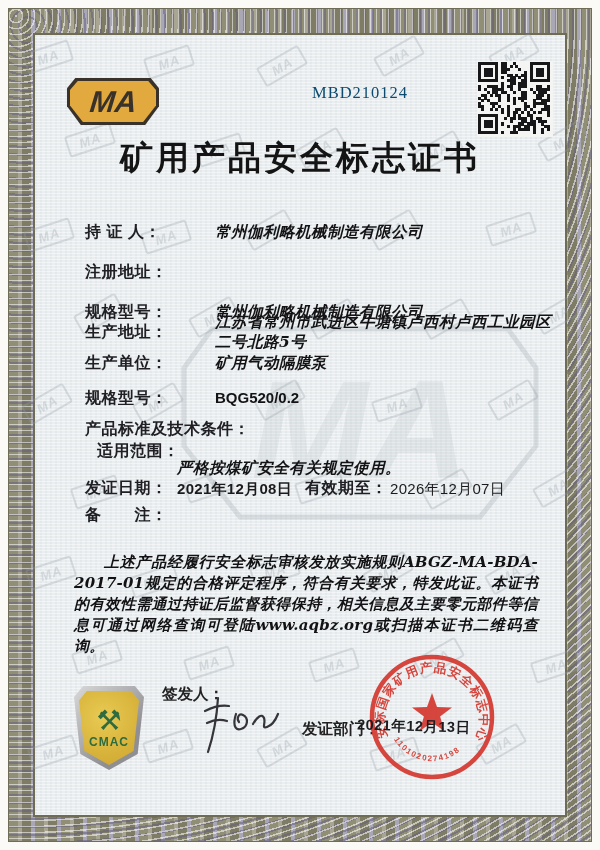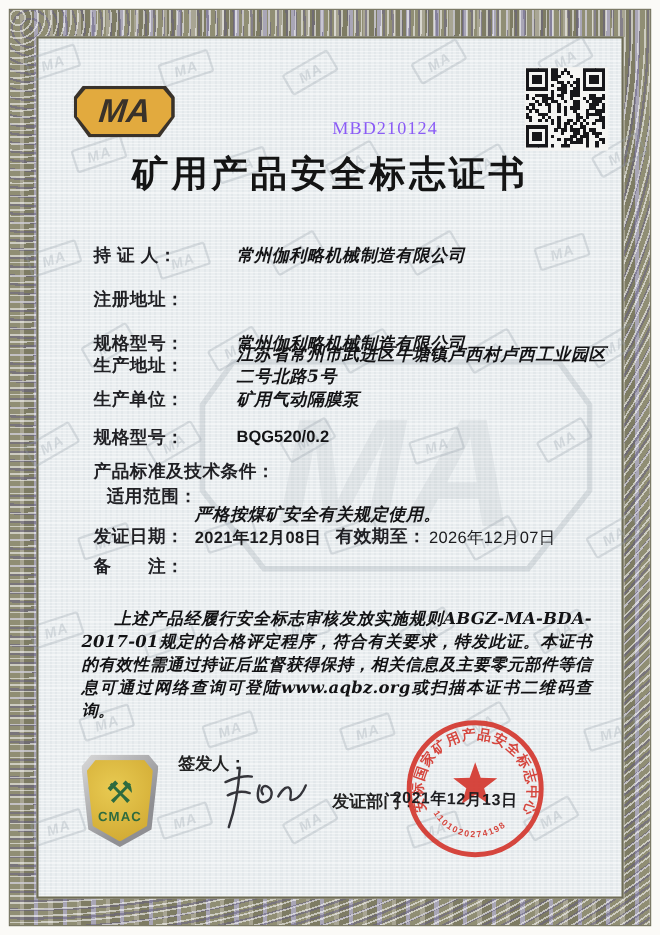--- a/index.html
+++ b/index.html
@@ -33,21 +33,21 @@
   
   .ma-logo{left:67px;top:78px;width:92px;height:47px;}
   .ma-outer{position:absolute;inset:0;background:#39322a;
     clip-path:polygon(9% 0,91% 0,100% 22%,100% 60%,85% 100%,15% 100%,0 60%,0 22%);}
   .ma-inner{position:absolute;inset:3px;background:var(--ma-yellow,#e2aa3e);
     clip-path:polygon(9% 0,91% 0,100% 22%,100% 60%,85% 100%,15% 100%,0 60%,0 22%);
     display:flex;align-items:center;justify-content:center;}
   .ma-inner span{font:italic 900 30px "Liberation Sans",sans-serif;color:#39322a;transform:skewX(-6deg);letter-spacing:0px;}
 
   .hdr-label{left:188px;top:84px;font-weight:700;font-size:15.5px;color:#26262a;letter-spacing:1px;}
-  .cert-no{left:302px;top:83px;font-family:"Liberation Serif",serif;font-size:16.5px;color:#8b5cf6;letter-spacing:1px;margin-top:24px;}
+  .cert-no{left:312px;top:83px;font-family:"Liberation Serif",serif;font-size:16.5px;color:#0c4a6e;letter-spacing:1px;}
 
   .qr{left:477px;top:61px;width:74px;height:74px;background:#f4f4f2;padding:1px;}
 
   .title{left:0;right:0;top:136px;text-align:center;font-size:33px;font-weight:900;color:#141414;letter-spacing:3px;font-family:"Liberation Sans",sans-serif;}
 
   .lbl{font-weight:700;font-size:16px;color:#202024;letter-spacing:.5px;}
   .kai{font-family:"DejaVu Serif","Liberation Serif",serif;font-style:italic;font-weight:700;font-size:15.5px;color:#131315;letter-spacing:.5px;}
   .val-latin{font-weight:700;font-size:15px;color:#131315;font-family:"Liberation Sans",sans-serif;}
   .val-std{font-size:15px;color:#1b1b1d;font-family:"Liberation Sans",sans-serif;letter-spacing:.3px;}
 

